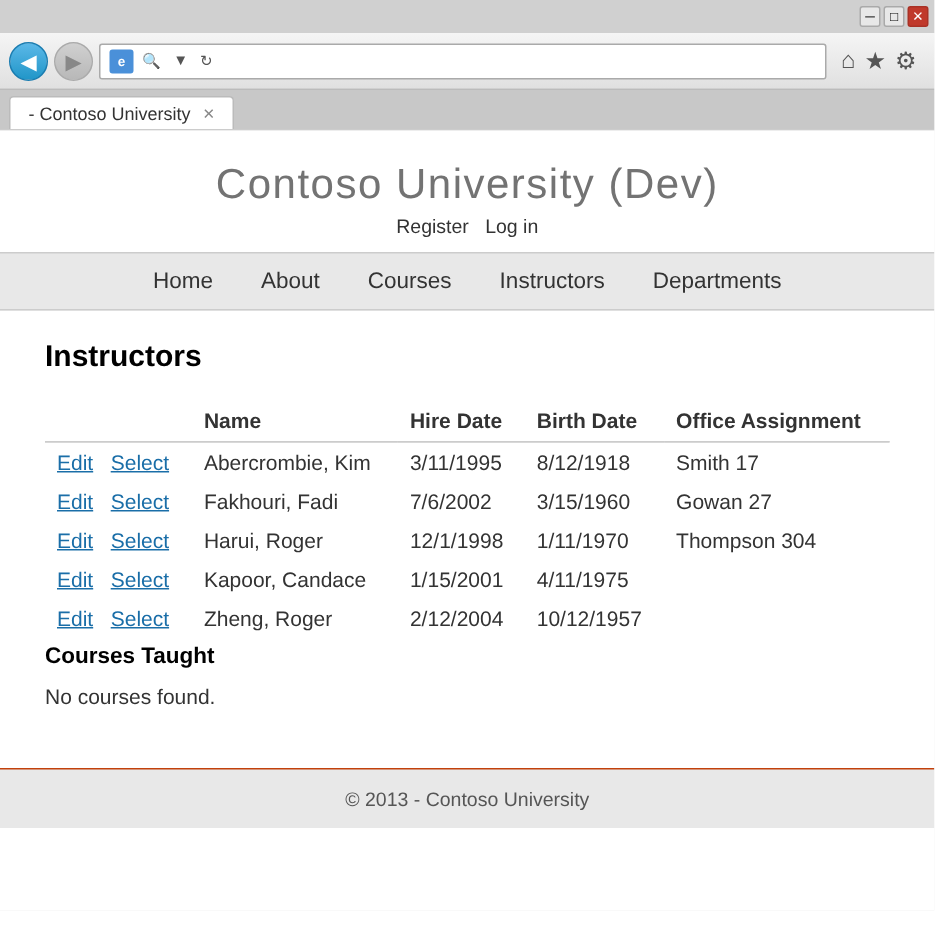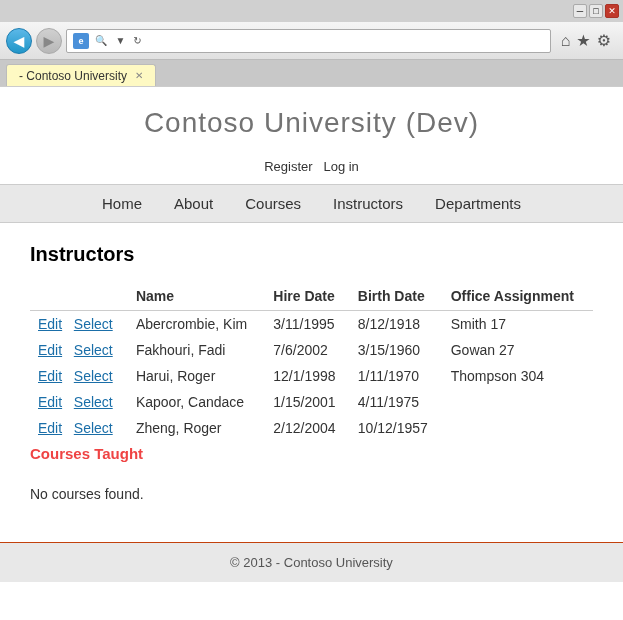--- a/index.html
+++ b/index.html
@@ -15,51 +15,51 @@
 
     .nav-bar { display: flex; align-items: center; height: 38px; padding: 0 6px; gap: 4px; background: linear-gradient(to bottom, #f5f5f5, #e0e0e0); border-bottom: 1px solid #bbb; }
     .nav-btn { width: 26px; height: 26px; border-radius: 50%; display: flex; align-items: center; justify-content: center; background: linear-gradient(to bottom, #5bb8e8, #2196c8); border: 1px solid #1a7cb0; cursor: pointer; color: white; font-size: 14px; }
     .nav-btn.forward { background: linear-gradient(to bottom, #d0d0d0, #b8b8b8); border-color: #aaa; color: #888; }
     .address-bar { flex: 1; height: 24px; border: 1px solid #aaa; border-radius: 2px; padding: 0 6px; font-size: 12px; background: white; display: flex; align-items: center; gap: 4px; }
     .address-bar input { border: none; outline: none; flex: 1; font-size: 12px; color: #333; }
     .address-icon { width: 16px; height: 16px; background: #4a90d9; border-radius: 2px; display: flex; align-items: center; justify-content: center; }
     .addr-btn { font-size: 10px; color: #555; cursor: pointer; padding: 0 2px; }
 
     .tab-bar { display: flex; align-items: flex-end; height: 26px; background: #c8c8c8; padding: 0 6px; }
-    .tab { height: 22px; padding: 0 12px; background: #fef9c3; border: 1px solid #bbb; border-bottom: none; border-radius: 3px 3px 0 0; display: flex; align-items: center; font-size: 12px; color: #333; gap: 8px; }
+    .tab { height: 22px; padding: 0 12px; background: #ffffff; border: 1px solid #bbb; border-bottom: none; border-radius: 3px 3px 0 0; display: flex; align-items: center; font-size: 12px; color: #333; gap: 8px; }
     .tab-close { font-size: 10px; color: #888; cursor: pointer; }
     .home-bar { display: flex; align-items: center; gap: 6px; padding: 0 6px; margin-left: auto; }
     .home-bar-btn { font-size: 16px; color: #555; cursor: pointer; }
 
     
     .page { background: #f0f0f0; height: 520px; overflow-y: auto; }
     .page-inner { background: white; min-height: 100%; }
 
     
     .site-header { text-align: center; padding: 20px 0 10px; }
     .site-title { font-size: 28px; color: #737373; font-weight: normal; letter-spacing: 1px; }
-    .site-auth { font-size: 13px; color: #333; margin-top: 20px; }
+    .site-auth { font-size: 13px; color: #333; margin-top: 4px; }
     .site-auth a { color: #333; text-decoration: none; }
 
     
     .site-nav { background: #e8e8e8; border-top: 1px solid #ccc; border-bottom: 1px solid #ccc; }
     .site-nav ul { display: flex; list-style: none; justify-content: center; padding: 0; border-radius: 17px; }
     .site-nav ul li a { display: block; padding: 10px 16px; color: #333; text-decoration: none; font-size: 15px; }
 
     
     .content { padding: 20px 30px; }
     h1.page-heading { font-size: 20px; font-weight: bold; margin-bottom: 16px; color: #000; }
 
     
     .instructors-table { width: 100%; border-collapse: collapse; margin-bottom: 4px; }
     .instructors-table th { text-align: left; padding: 6px 8px; font-weight: bold; color: #333; border-bottom: 1px solid #ccc; }
     .instructors-table td { padding: 5px 8px; color: #333; }
     .link-btn { color: #1a6ea8; text-decoration: underline; cursor: pointer; background: none; border: none; font-size: 14px; font-family: inherit; padding: 0; }
 
-    .section-heading { font-size: 15px; font-weight: bold; margin-bottom: 24px; color: #ef4444; }
+    .section-heading { font-size: 15px; font-weight: bold; margin-bottom: 10px; color: #000000; }
     .no-data { color: #333; font-size: 14px; }
 
     
     .site-footer { background: #e8e8e8; text-align: center; padding: 12px; font-size: 13px; color: #555; border-top: 1px solid #c2410c; margin-top: 20px; }
 
     
     .page::-webkit-scrollbar { width: 14px; }
     .page::-webkit-scrollbar-track { background: #f0f0f0; }
     .page::-webkit-scrollbar-thumb { background: #c0c0c0; border: 1px solid #aaa; }
   </style>

